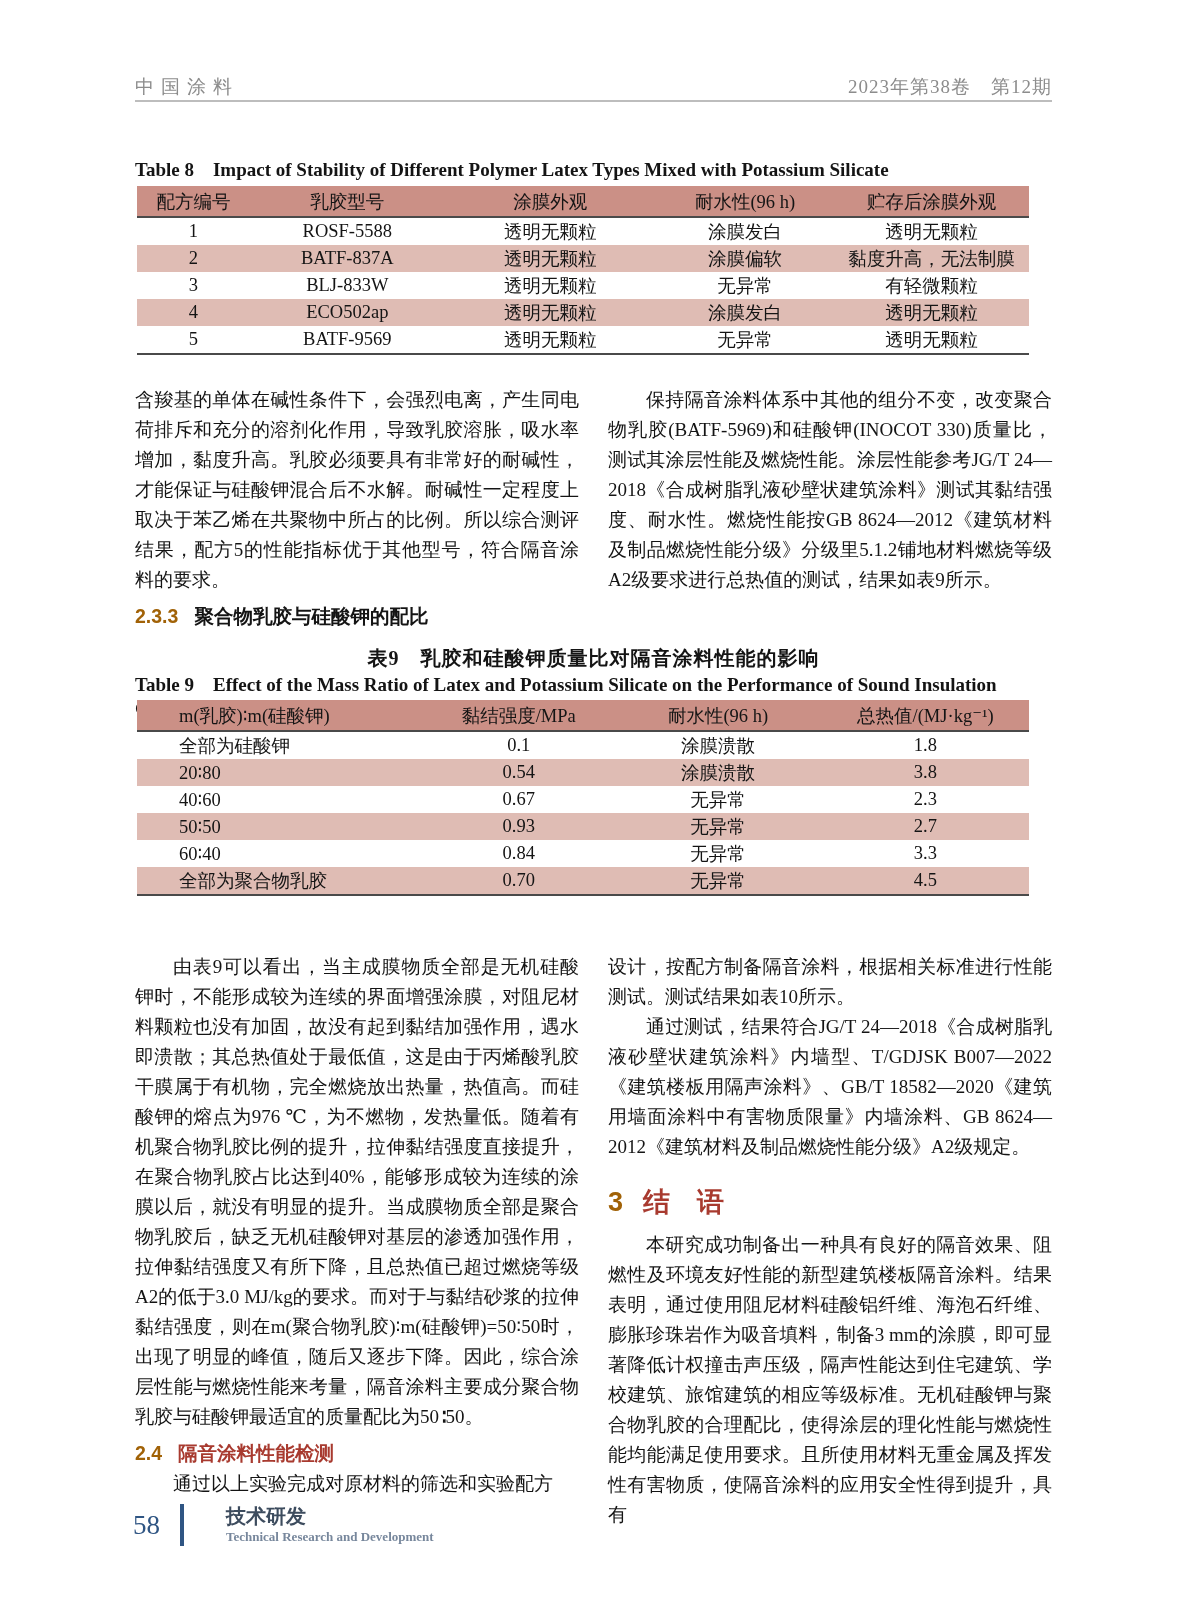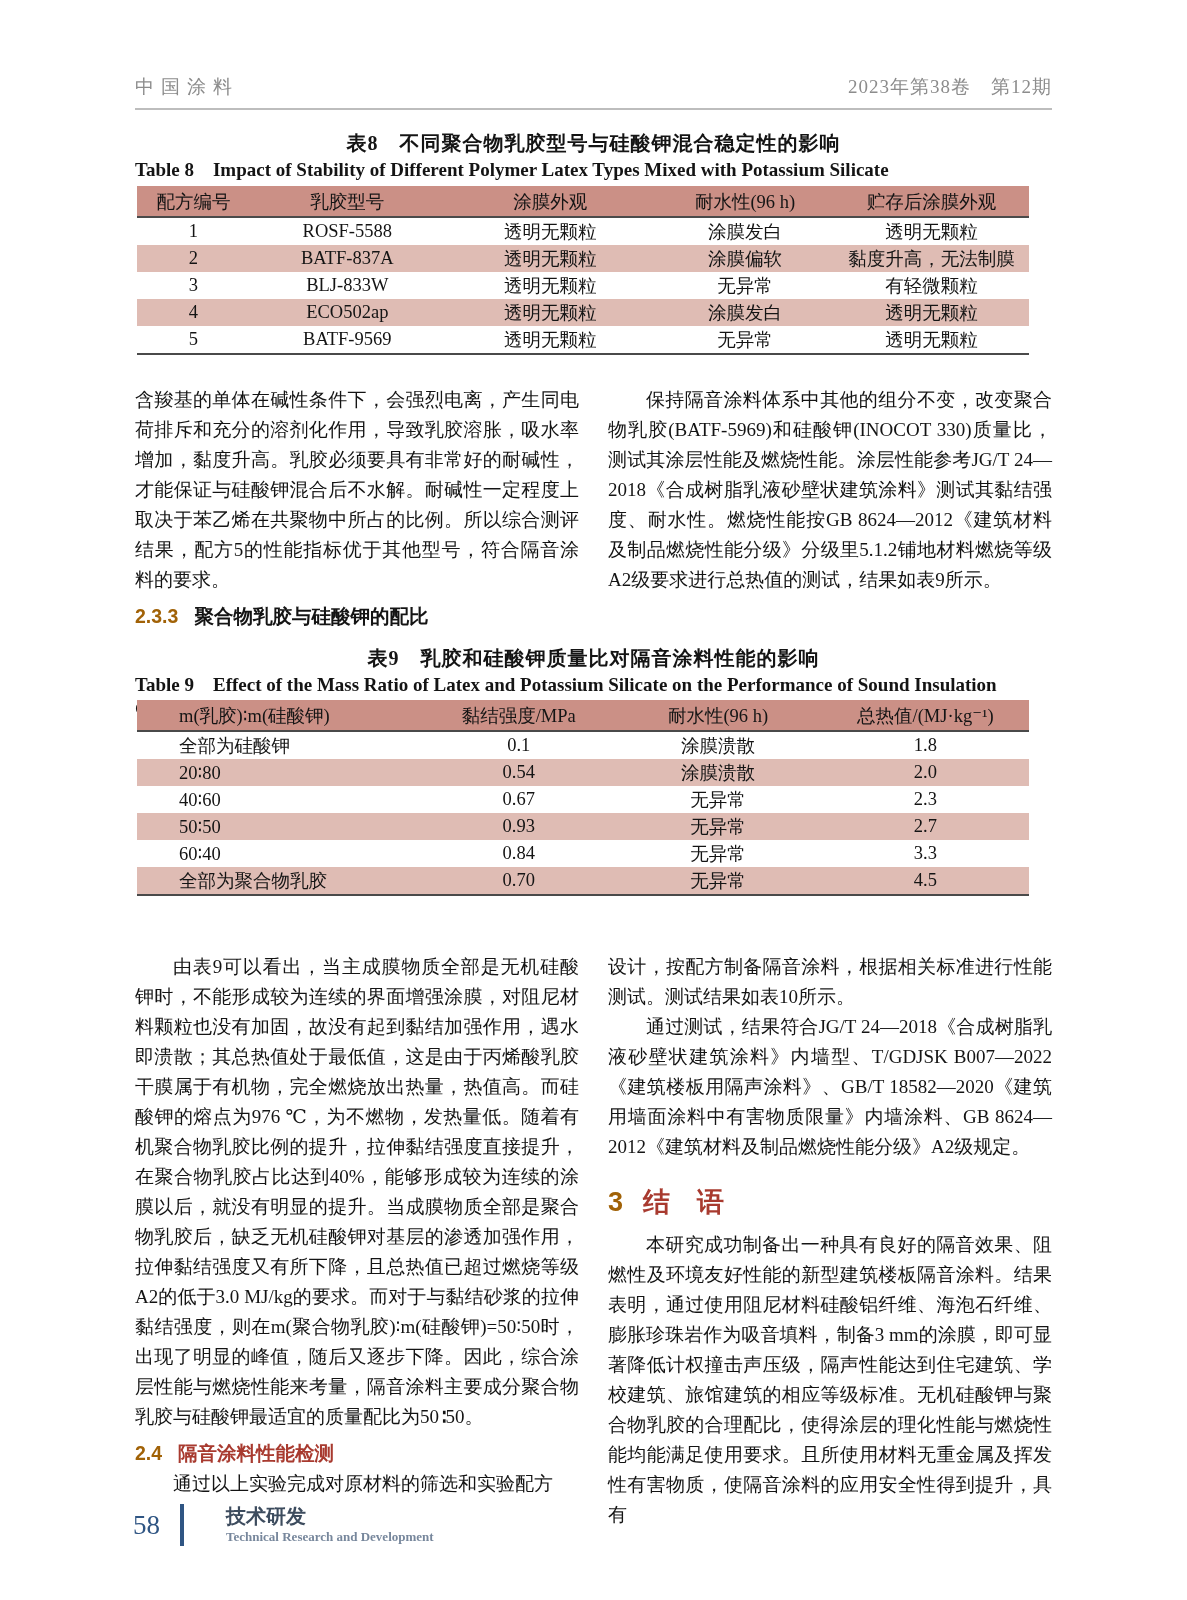--- a/index.html
+++ b/index.html
@@ -5,21 +5,21 @@
   html,body { margin:0; padding:0; background:#e8e8e8; }
   .page {
     position:relative; width:1187px; height:1600px; margin:0 auto;
     background:#ffffff; overflow:hidden;
     font-family:"Liberation Serif","DejaVu Serif",serif; color:#141414;
   }
   
   .jheader {
     position:absolute; left:135px; top:74px; width:917px;
     display:flex; justify-content:space-between; align-items:flex-end;
-    padding-bottom:8px; border-bottom:2px solid #bdbdbd;
+    border-bottom:2px solid #bdbdbd;
     color:#8c8c8c; font-size:19px;
   }
   .jheader .jname { letter-spacing:7px; }
   .jheader .jissue { letter-spacing:1px; }
   
   .cap-zh { position:absolute; width:917px; left:135px; text-align:center;
     font-size:20px; font-weight:bold; letter-spacing:1px; }
   .cap-en { position:absolute; width:917px; left:135px; text-align:left;
     font-size:19px; font-weight:bold; }
   
@@ -73,21 +73,20 @@
 </head>
 <body>
 
 <div class="page">
 
   <div class="jheader">
     <span class="jname">中国涂料</span>
     <span class="jissue">2023年第38卷　第12期</span>
   </div>
 
-  <div class="cap-zh" style="top:130px;">表8　不同聚合物乳胶型号与硅酸钾混合稳定性的影响</div>
   <div class="cap-en" style="top:157px;">Table 8　Impact of Stability of Different Polymer Latex Types Mixed with Potassium Silicate</div>
 
   <table id="table8" class="dtab">
       <thead>
         <tr>
           <th>配方编号</th>
           <th>乳胶型号</th>
           <th>涂膜外观</th>
           <th>耐水性(96 h)</th>
           <th>贮存后涂膜外观</th>
@@ -160,21 +159,21 @@
         <tr>
           <td>全部为硅酸钾</td>
           <td>0.1</td>
           <td>涂膜溃散</td>
           <td>1.8</td>
         </tr>
         <tr>
           <td>20∶80</td>
           <td>0.54</td>
           <td>涂膜溃散</td>
-          <td>2.0</td>
+          <td>3.8</td>
         </tr>
         <tr>
           <td>40∶60</td>
           <td>0.67</td>
           <td>无异常</td>
           <td>2.3</td>
         </tr>
         <tr>
           <td>50∶50</td>
           <td>0.93</td>

